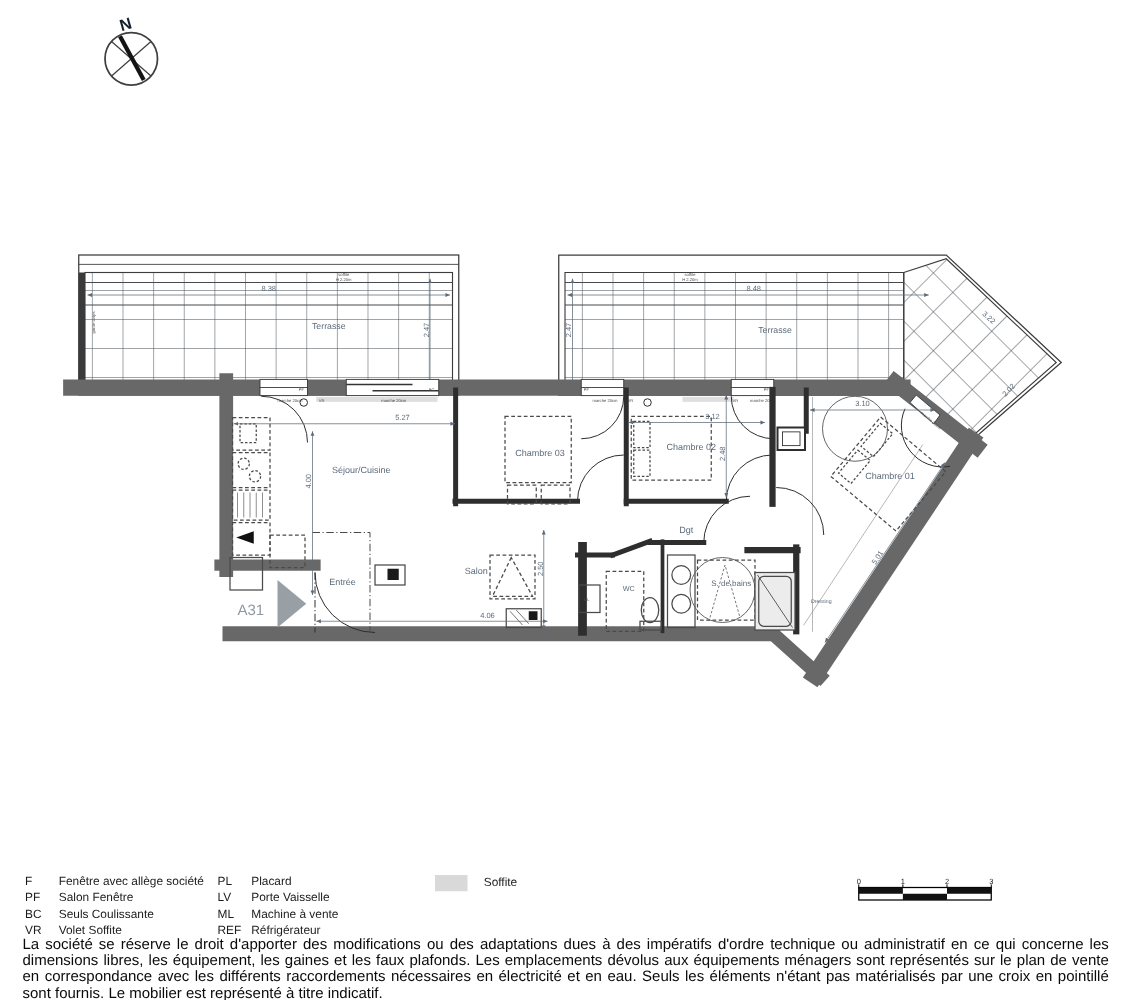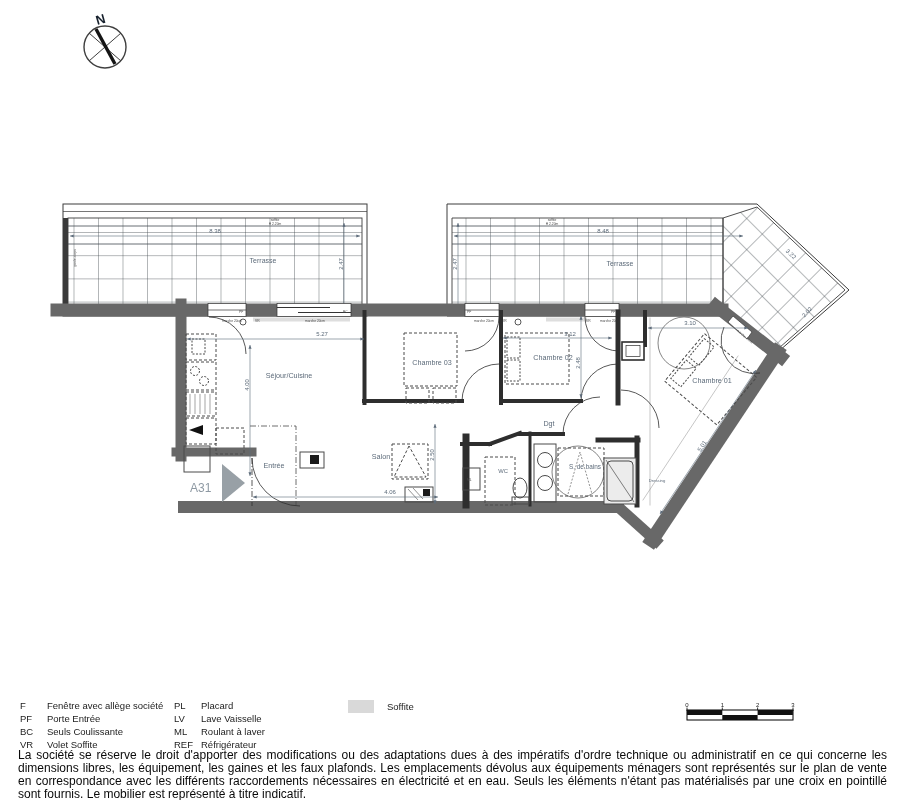--- a/index.html
+++ b/index.html
@@ -264,28 +264,28 @@
     <rect x="687" y="710" width="106" height="10" fill="#fff" stroke="#000" stroke-width="1"></rect>
     <rect x="687" y="710" width="35.3" height="5" fill="#111"></rect>
     <rect x="757.6" y="710" width="35.3" height="5" fill="#111"></rect>
     <rect x="722.3" y="715" width="35.3" height="5" fill="#111"></rect>
   </g>
 </svg>
 
 <div class="legend">
   <div class="col col1">
     <div class="row"><span class="code">F</span><span>Fenêtre avec allège société</span></div>
-    <div class="row"><span class="code">PF</span><span>Porte Entrée</span></div>
+    <div class="row"><span class="code">PF</span><span>Salon Fenêtre</span></div>
     <div class="row"><span class="code">BC</span><span>Seuls Coulissante</span></div>
     <div class="row"><span class="code">VR</span><span>Volet Soffite</span></div>
   </div>
   <div class="col col2">
     <div class="row"><span class="code">PL</span><span>Placard</span></div>
-    <div class="row"><span class="code">LV</span><span>Lave Vaisselle</span></div>
-    <div class="row"><span class="code">ML</span><span>Roulant à laver</span></div>
+    <div class="row"><span class="code">LV</span><span>Porte Vaisselle</span></div>
+    <div class="row"><span class="code">ML</span><span>Machine à vente</span></div>
     <div class="row"><span class="code">REF</span><span>Réfrigérateur</span></div>
   </div>
   <div class="soffite-swatch"></div>
   <div class="soffite-label">Soffite</div>
 </div>
 
 <div class="disclaimer">La société se réserve le droit d'apporter des modifications ou des adaptations dues à des impératifs d'ordre technique ou administratif en ce qui concerne les dimensions libres, les équipement, les gaines et les faux plafonds. Les emplacements dévolus aux équipements ménagers sont représentés sur le plan de vente en correspondance avec les différents raccordements nécessaires en électricité et en eau. Seuls les éléments n'étant pas matérialisés par une croix en pointillé sont fournis. Le mobilier est représenté à titre indicatif.</div>
 
 </div>
 

